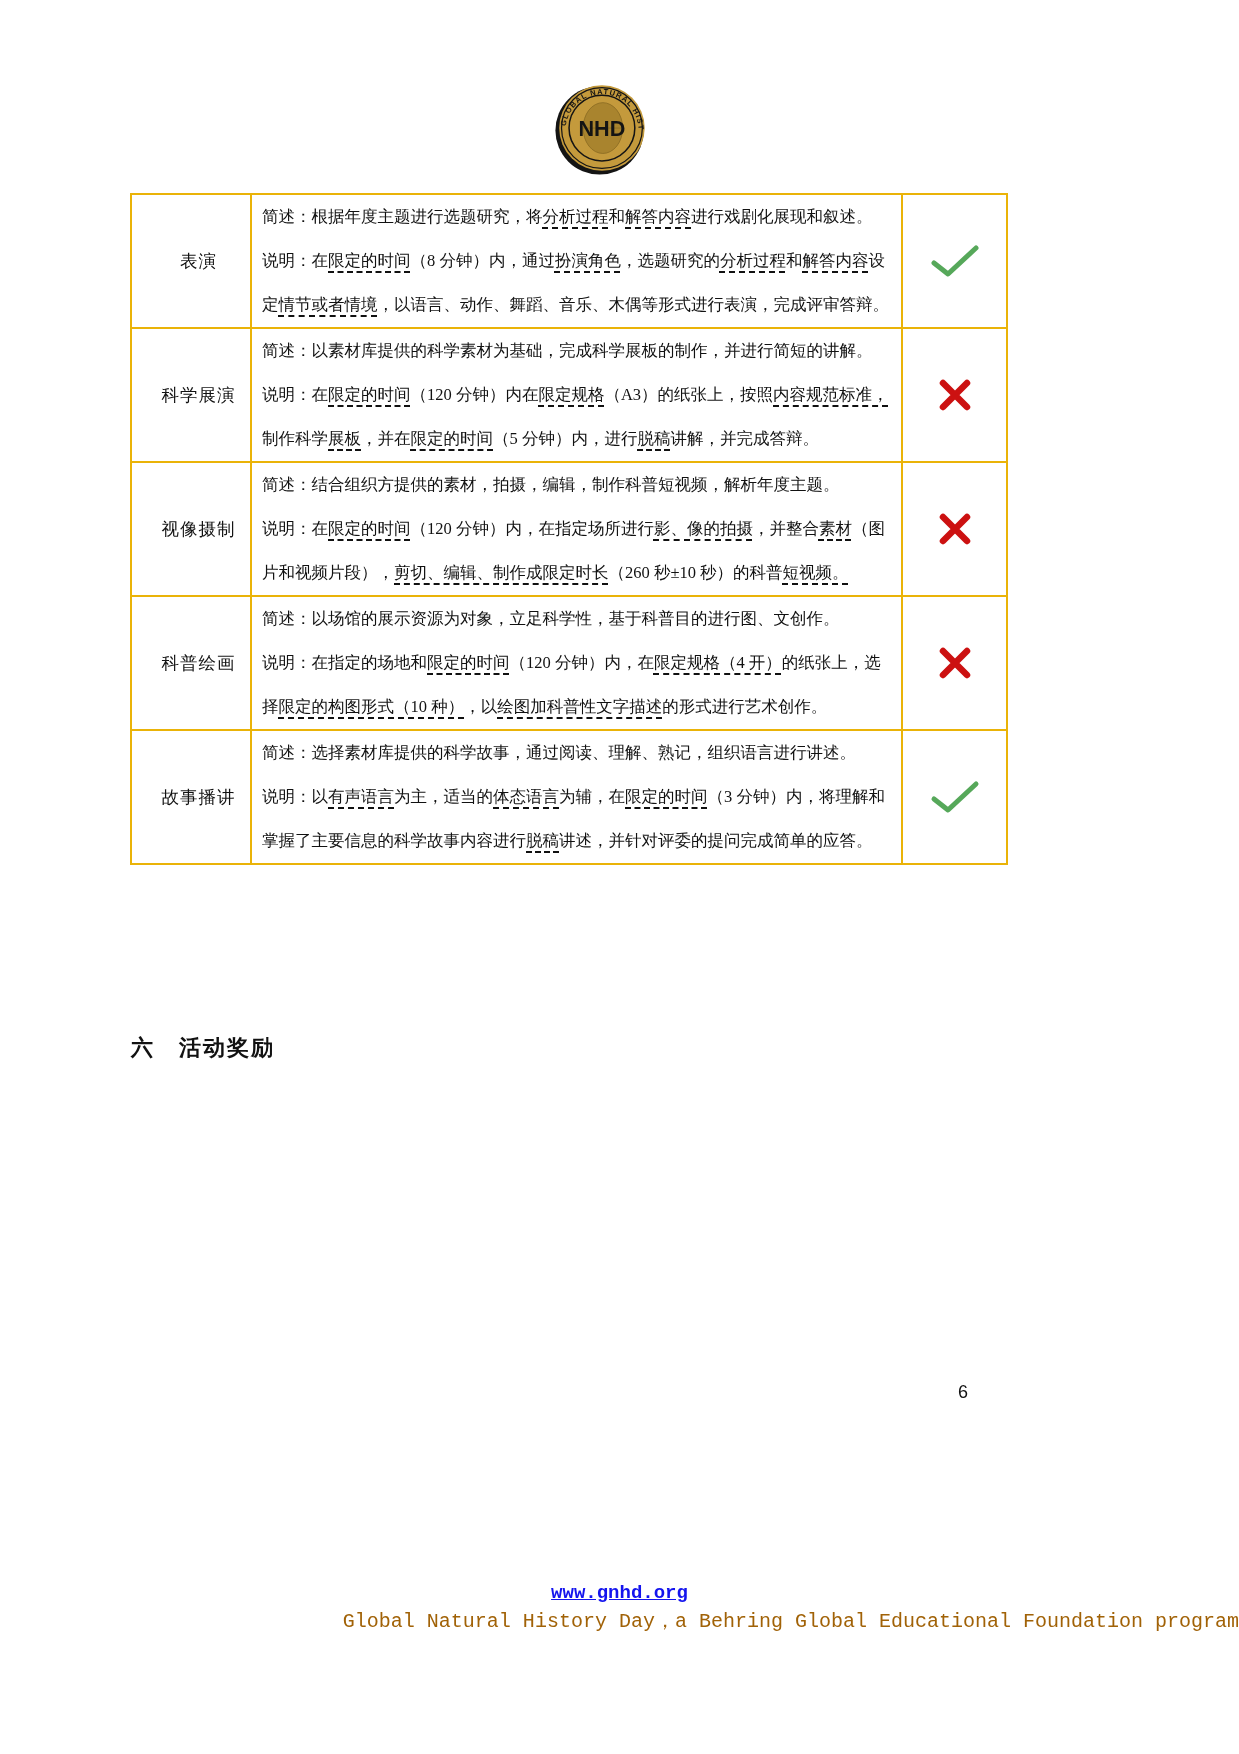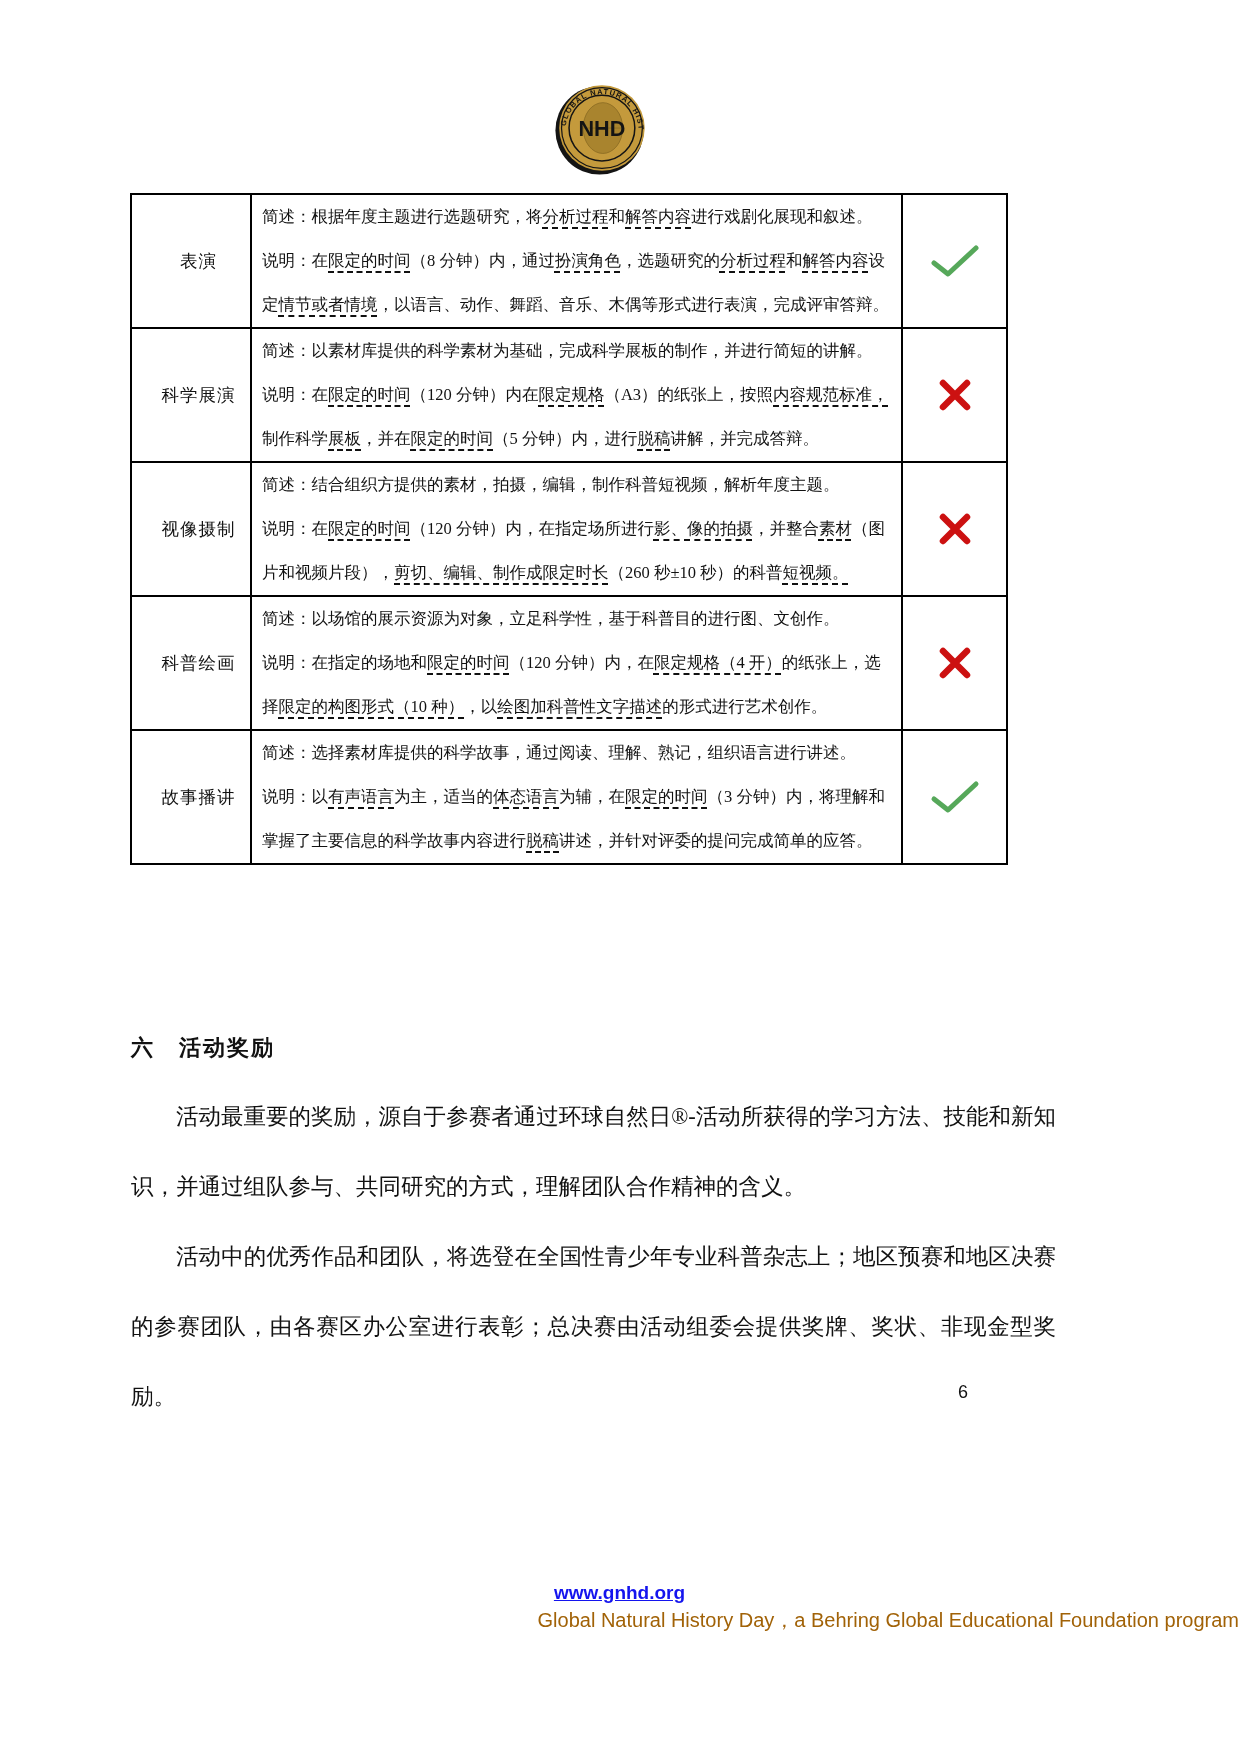--- a/index.html
+++ b/index.html
@@ -15,21 +15,21 @@
 
   
   .logo{position:absolute;left:554px;top:82px;width:94px;height:94px;}
 
   
   .atable{
     position:absolute;left:130px;top:193px;
     border-collapse:collapse;
     table-layout:fixed;
   }
-  .atable td{border:2px solid #000000;}
+  .atable td{border:2px solid #eab308;}
   .col-name{
     width:101px;text-align:center;vertical-align:middle;
     font-size:17.5px;letter-spacing:1px;padding-left:16px;
   }
   .col-desc{
     width:629px;padding:0 10px;vertical-align:middle;
     font-size:16.5px;
   }
   .dline{height:44px;line-height:44px;white-space:nowrap;overflow:hidden;}
   .u{
@@ -57,21 +57,21 @@
   
   .pagenum{
     position:absolute;left:958px;top:1382px;
     font-size:18px;font-family:"Liberation Sans",sans-serif;
   }
 
   
   .footer{
     position:absolute;left:0;right:0;top:1582px;
     text-align:center;
-    font-family:Liberation Sans, sans-serif;
+    font-family:Liberation Mono, monospace;
   }
   .flink{
     color:#1414ee;text-decoration:underline;
     font-size:19px;font-weight:bold;cursor:pointer;
   }
   .fline1{font-size:20px;color:#a16207;margin-top:3px;text-align:right;}
   .fline2{font-size:15px;color:#222;margin-top:5px;}
 </style>
 </head>
 <body>
@@ -149,24 +149,20 @@
             <div class="dline"><span>掌握了主要信息的科学故事内容进行</span><span class="u">脱稿</span><span>讲述，并针对评委的提问完成简单的应答。</span></div>
           </td>
           <td class="col-status"><svg width="50" height="34" viewBox="0 0 50 34">
               <path d="M4 19 L18 30 L46 4" stroke="#56a85a" stroke-width="5" fill="none" stroke-linecap="round" stroke-linejoin="round"></path>
             </svg></td>
         </tr>
       </tbody>
   </table>
 
   <h2 class="sec-heading">六　活动奖励</h2>
-  <div class="paras">
-    <p>活动最重要的奖励，源自于参赛者通过环球自然日®-活动所获得的学习方法、技能和新知识，并通过组队参与、共同研究的方式，理解团队合作精神的含义。</p>
-    <p>活动中的优秀作品和团队，将选登在全国性青少年专业科普杂志上；地区预赛和地区决赛的参赛团队，由各赛区办公室进行表彰；总决赛由活动组委会提供奖牌、奖状、非现金型奖励。</p>
-  </div>
 
   <div class="pagenum">6</div>
 
   <div class="footer">
     <div><a class="flink">www.gnhd.org</a></div>
     <div class="fline1">Global Natural History Day，a Behring Global Educational Foundation program</div>
   </div>
 
 </div>
 

